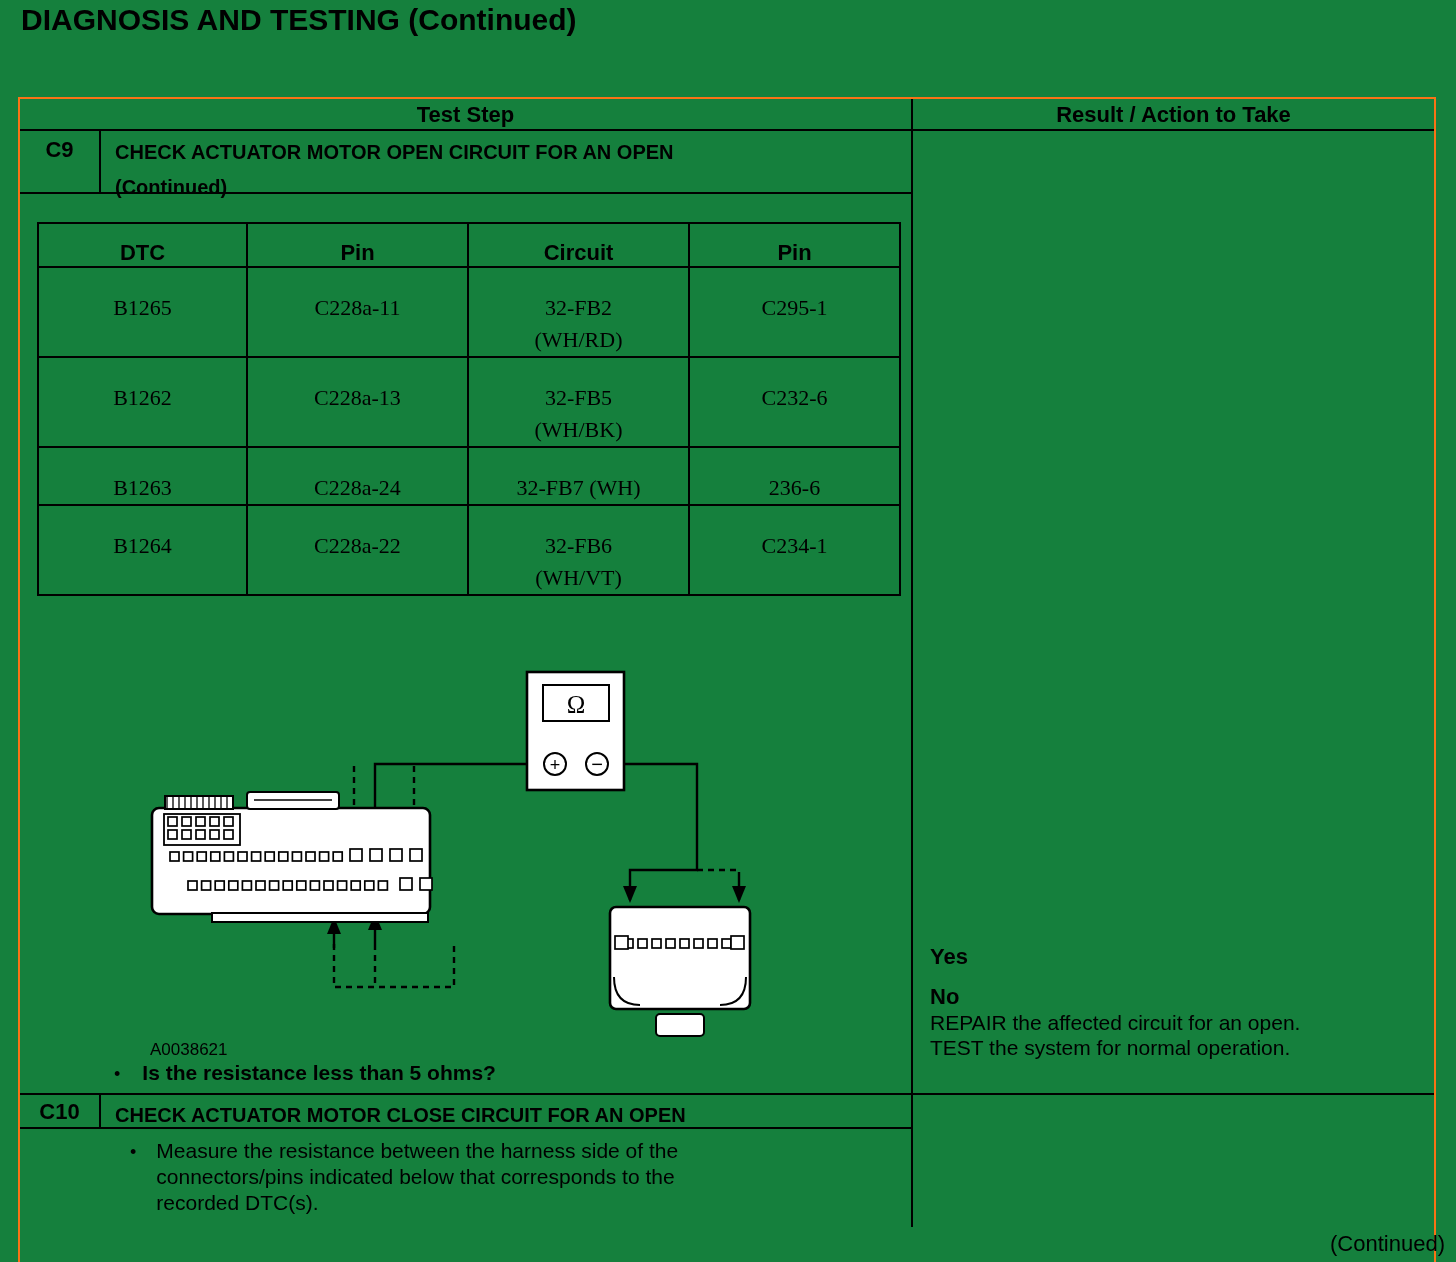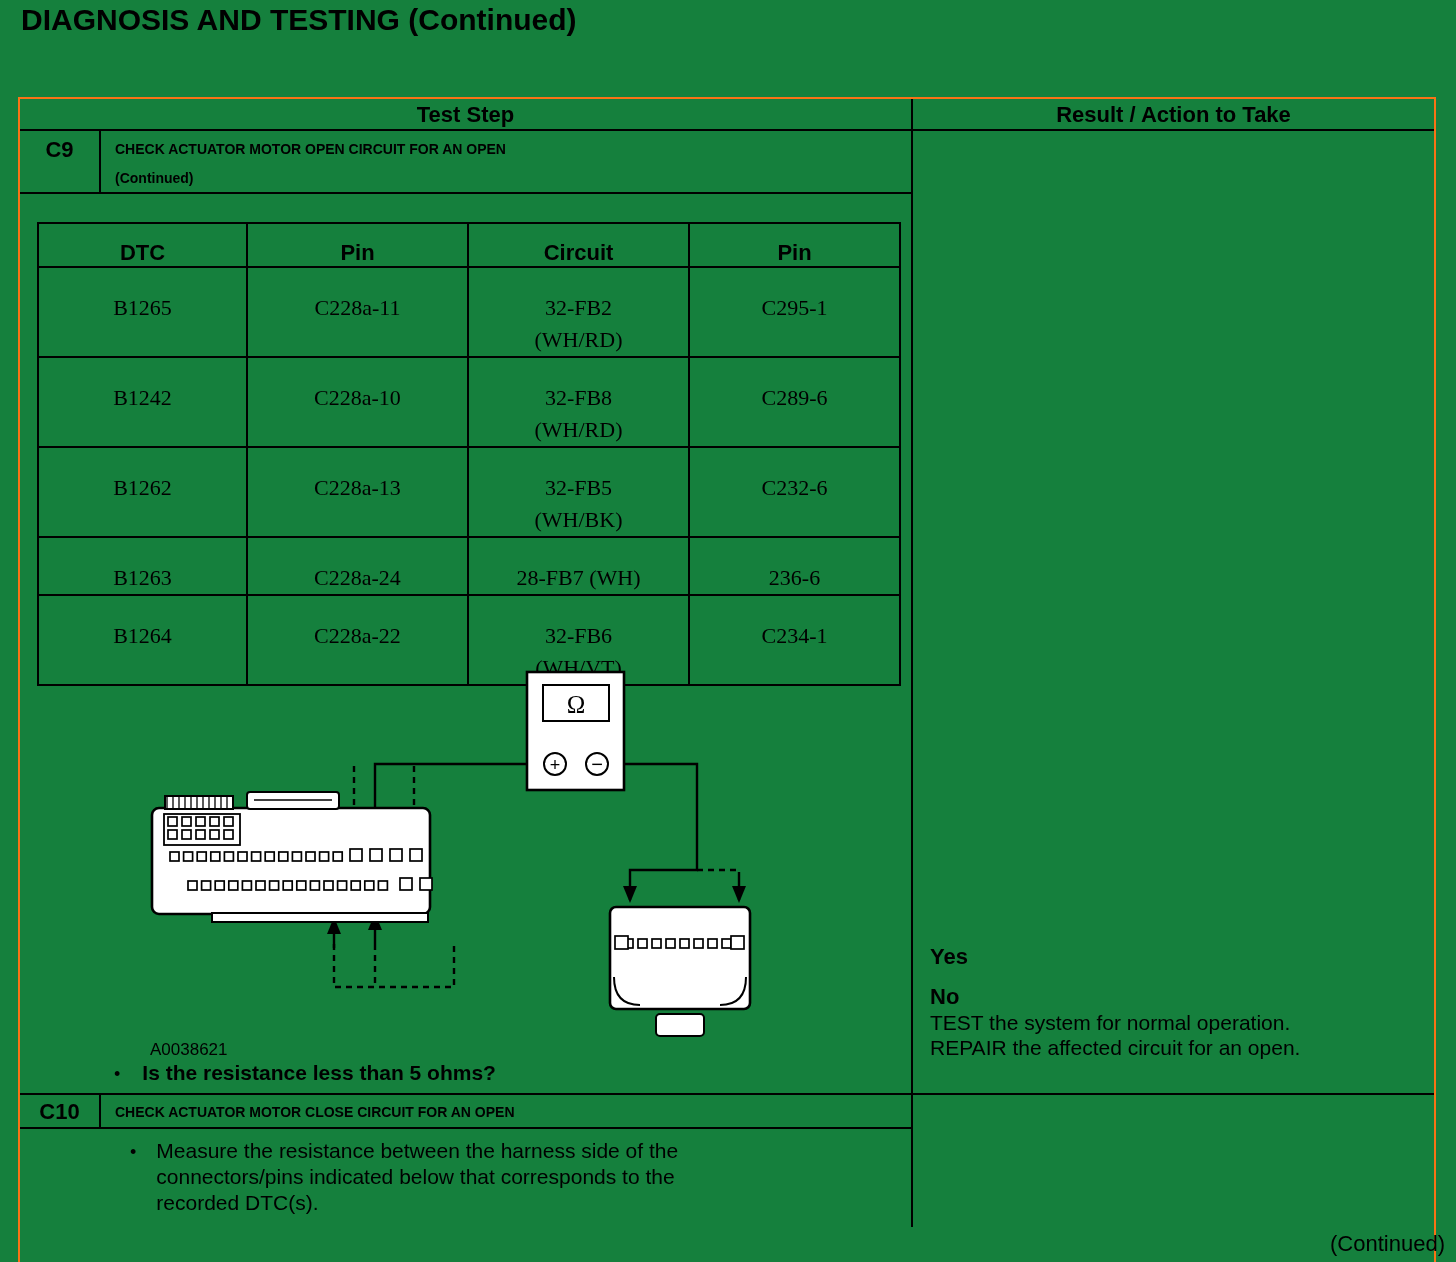--- a/index.html
+++ b/index.html
@@ -12,21 +12,21 @@
   .line { position:absolute; background:#000; }
 
   .title    { left:21px; top:3px;  font-size:30px; font-weight:bold; }
   .subtitle { left:63px; top:56px; font-size:24px; font-weight:bold; white-space:pre; }
 
   .outer { left:18px; top:97px; width:1418px; height:1240px; border:2px solid #f97316; position:absolute;text-decoration:underline; }
 
   .th { position:absolute; top:2px; font-size:22px; font-weight:bold; text-align:center; line-height:27px; }
 
   .cell-id { position:absolute; width:79px; text-align:center; font-size:22px; font-weight:bold; }
-  .cell-title { position:absolute; left:95px; width:792px; font-size:14px; font-weight:bold; line-height:29px; }
+  .cell-title { position:absolute; left:95px; width:792px; font-size:20px; font-weight:bold; line-height:35px; }
 
   table.dtc { position:absolute; left:17px; top:123px; width:862px; border-collapse:collapse; table-layout:fixed; }
   table.dtc th, table.dtc td { border:2px solid #000; text-align:center; vertical-align:top; }
   table.dtc th { font-size:22px; font-weight:bold; padding-top:16px; font-family:"Liberation Sans",sans-serif;text-align:center; }
   table.dtc td { font-family:"Liberation Serif", serif; font-size:22px; padding-top:24px; line-height:32px; }
 
   .figlabel { position:absolute; left:130px; top:941px; font-size:17px; }
 
   .question { position:absolute; left:94px; top:962px; display:flex; align-items:baseline; }
   .question .bullet { font-size:18px; margin-right:22px; }
@@ -85,38 +85,31 @@
         </tr>
       </thead>
       <tbody>
         <tr style="height:77px">
           <td>B1265</td>
           <td>C228a-11</td>
           <td class="pre">32-FB2
 (WH/RD)</td>
           <td>C295-1</td>
         </tr>
-        <tr style="height:75px">
-          <td>B1242</td>
-          <td>C228a-10</td>
-          <td class="pre">32-FB8
-(WH/RD)</td>
-          <td>C289-6</td>
-        </tr>
         <tr style="height:78px">
           <td>B1262</td>
           <td>C228a-13</td>
           <td class="pre">32-FB5
 (WH/BK)</td>
           <td>C232-6</td>
         </tr>
         <tr style="height:43px">
           <td>B1263</td>
           <td>C228a-24</td>
-          <td>28-FB7 (WH)</td>
+          <td>32-FB7 (WH)</td>
           <td>236-6</td>
         </tr>
         <tr style="height:74px">
           <td>B1264</td>
           <td>C228a-22</td>
           <td class="pre">32-FB6
 (WH/VT)</td>
           <td>C234-1</td>
         </tr>
       </tbody>
@@ -257,22 +250,22 @@
 
     <div class="question">
       <span class="bullet">•</span>
       <span class="qtext">Is the resistance less than 5 ohms?</span>
     </div>
 
     <div class="resultblock">
       <div class="reslabel">Yes</div>
       <div class="gap"></div>
       <div class="reslabel">No</div>
+      <div>REPAIR the affected circuit for an open.</div>
       <div>TEST the system for normal operation.</div>
-      <div>REPAIR the affected circuit for an open.</div>
     </div>
 
     <div class="cell-id" style="top:1000px;">C10</div>
     <div class="cell-title" style="top:999px;">CHECK ACTUATOR MOTOR CLOSE CIRCUIT FOR AN OPEN</div>
 
     <div class="c10body">
       <span class="bullet">•</span>
       <span class="itext pre">Measure the resistance between the harness side of the
 connectors/pins indicated below that corresponds to the
 recorded DTC(s).</span>

